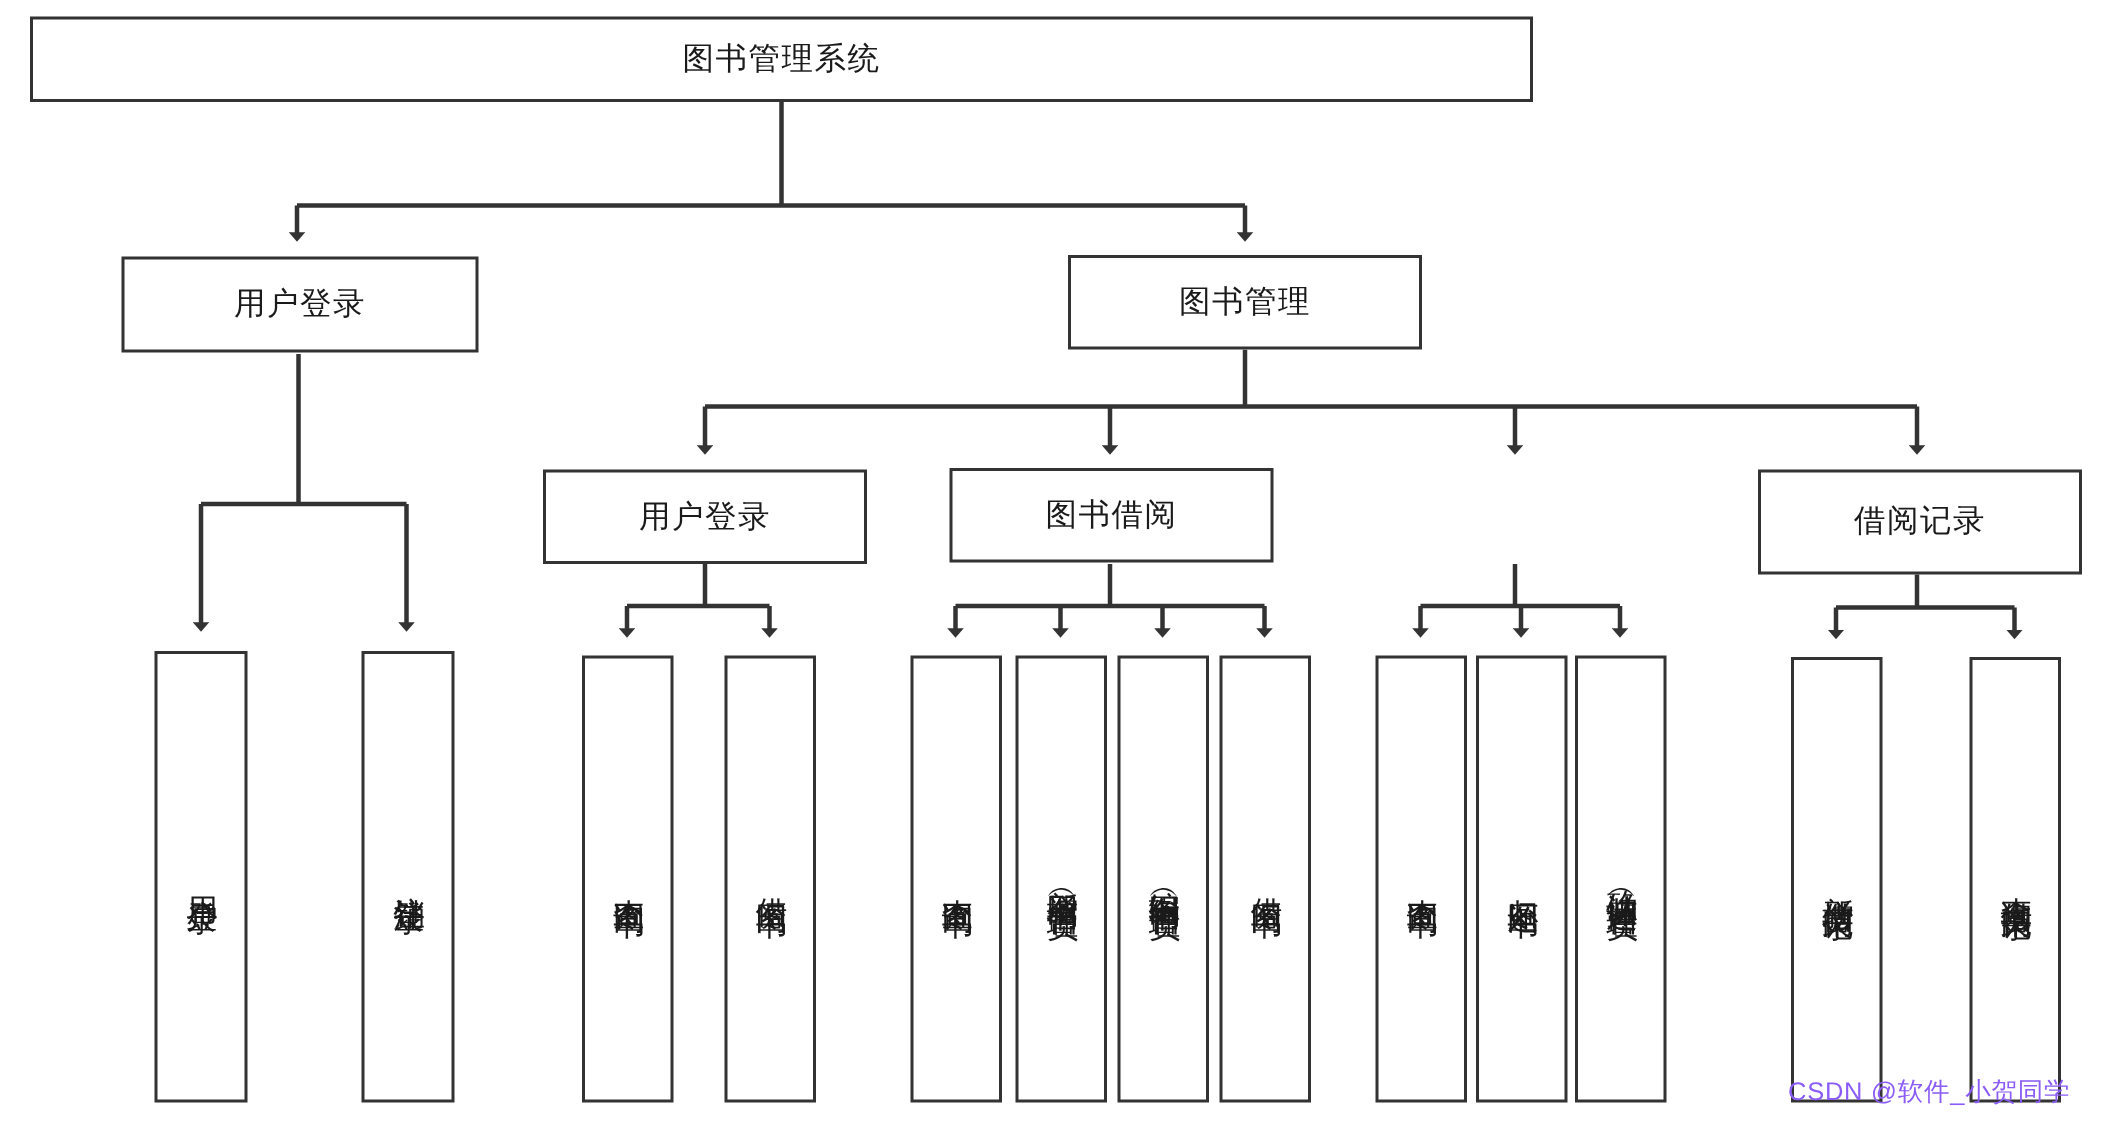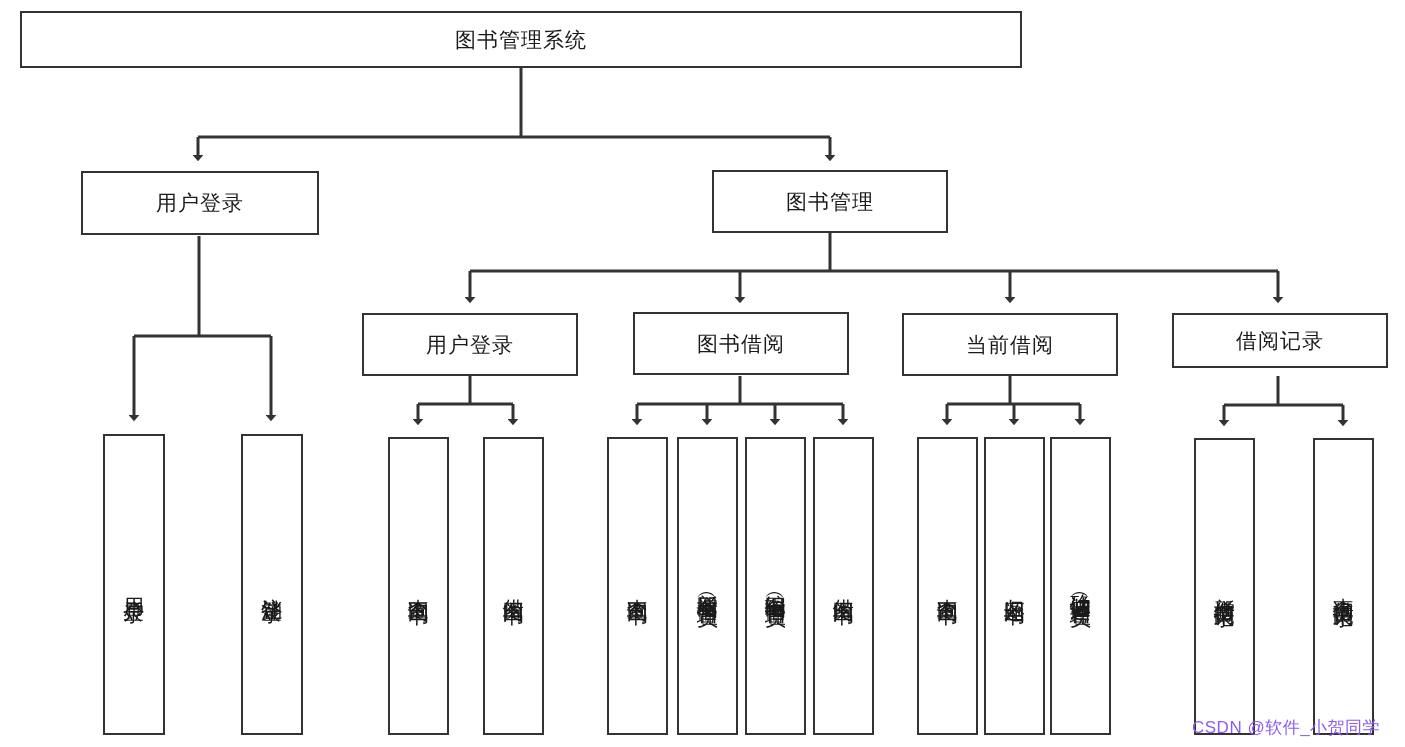--- a/index.html
+++ b/index.html
@@ -123,24 +123,21 @@
   <div class="node-box" style="left:712px; top:170px; width:236px; height:63px;">
     <span class="node-label-h">图书管理</span>
   </div>
 
   <div class="node-box" style="left:362px; top:313px; width:216px; height:63px;">
     <span class="node-label-h">用户登录</span>
   </div>
   <div class="node-box" style="left:633px; top:312px; width:216px; height:63px;">
     <span class="node-label-h">图书借阅</span>
   </div>
-  <div class="node-box" style="left:902px; top:313px; width:216px; height:63px;">
-    <span class="node-label-h">当前借阅</span>
-  </div>
-  <div class="node-box" style="left:1172px; top:313px; width:216px; height:55px;">
+  <div class="node-box" style="left:1172px; top:313px; width:216px; height:70px;">
     <span class="node-label-h">借阅记录</span>
   </div>
 
   <div class="node-box" style="left:103px; top:434px; width:62px; height:301px;">
     <span class="node-label-v">用户登录</span>
   </div>
   <div class="node-box" style="left:241px; top:434px; width:62px; height:301px;">
     <span class="node-label-v">注销登录</span>
   </div>
 

